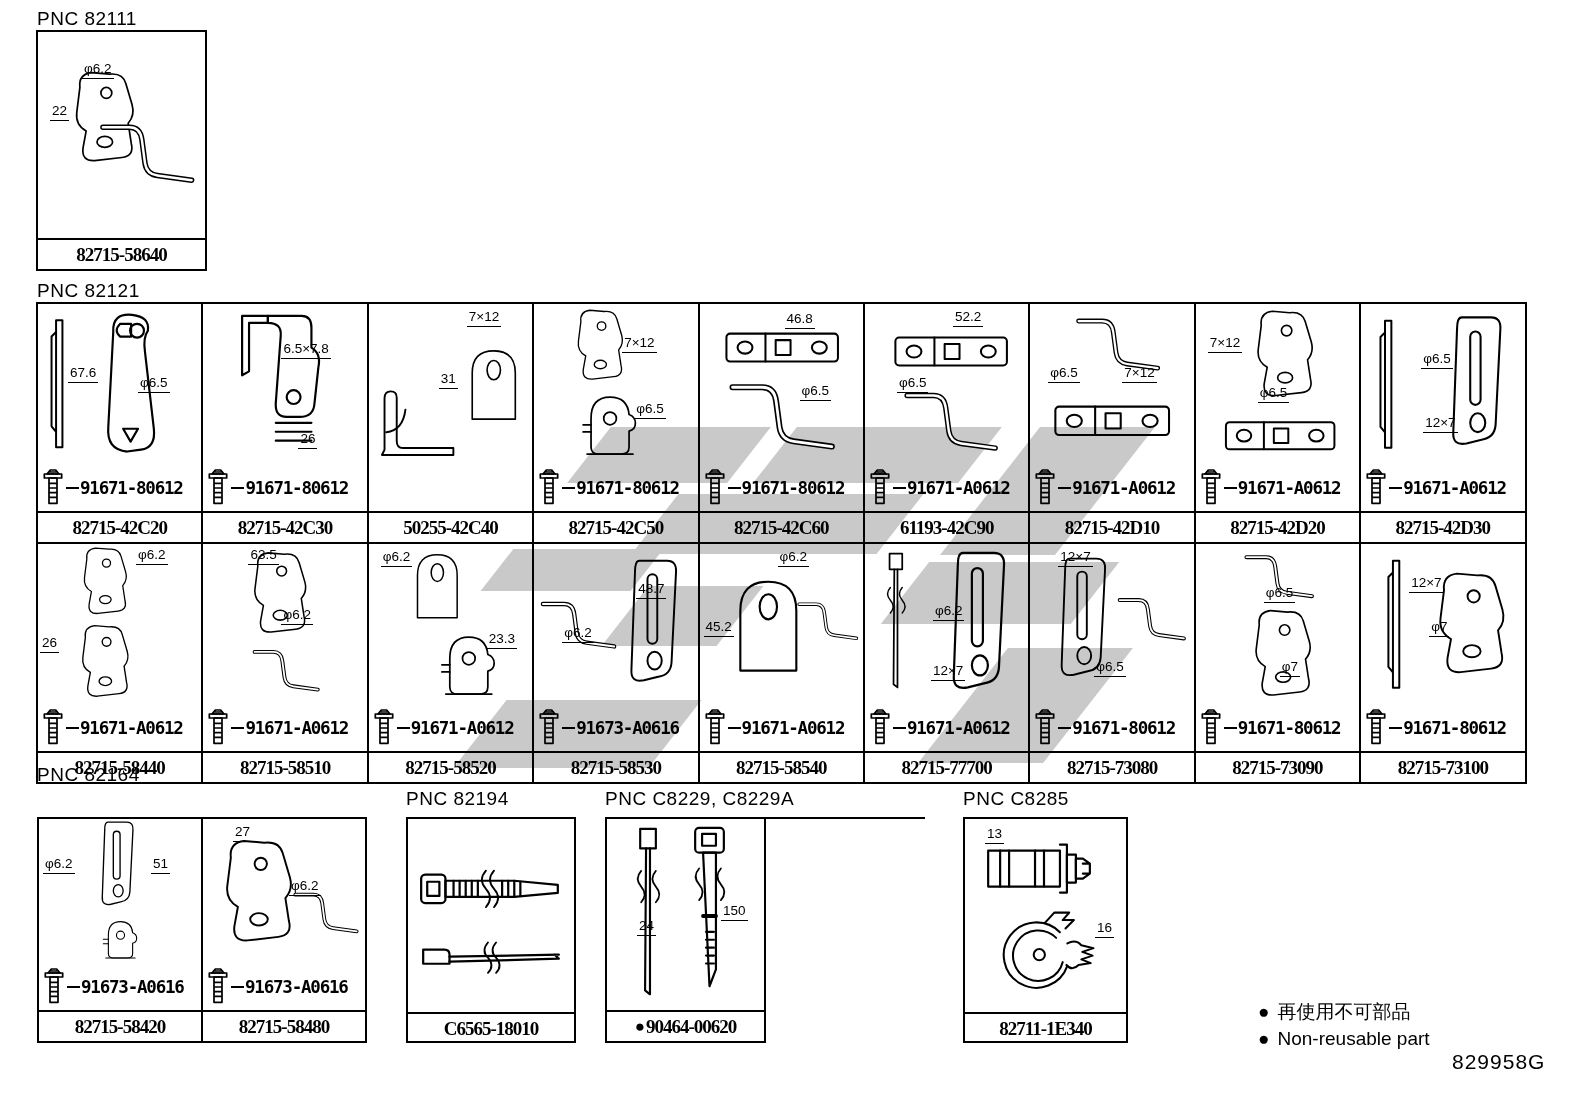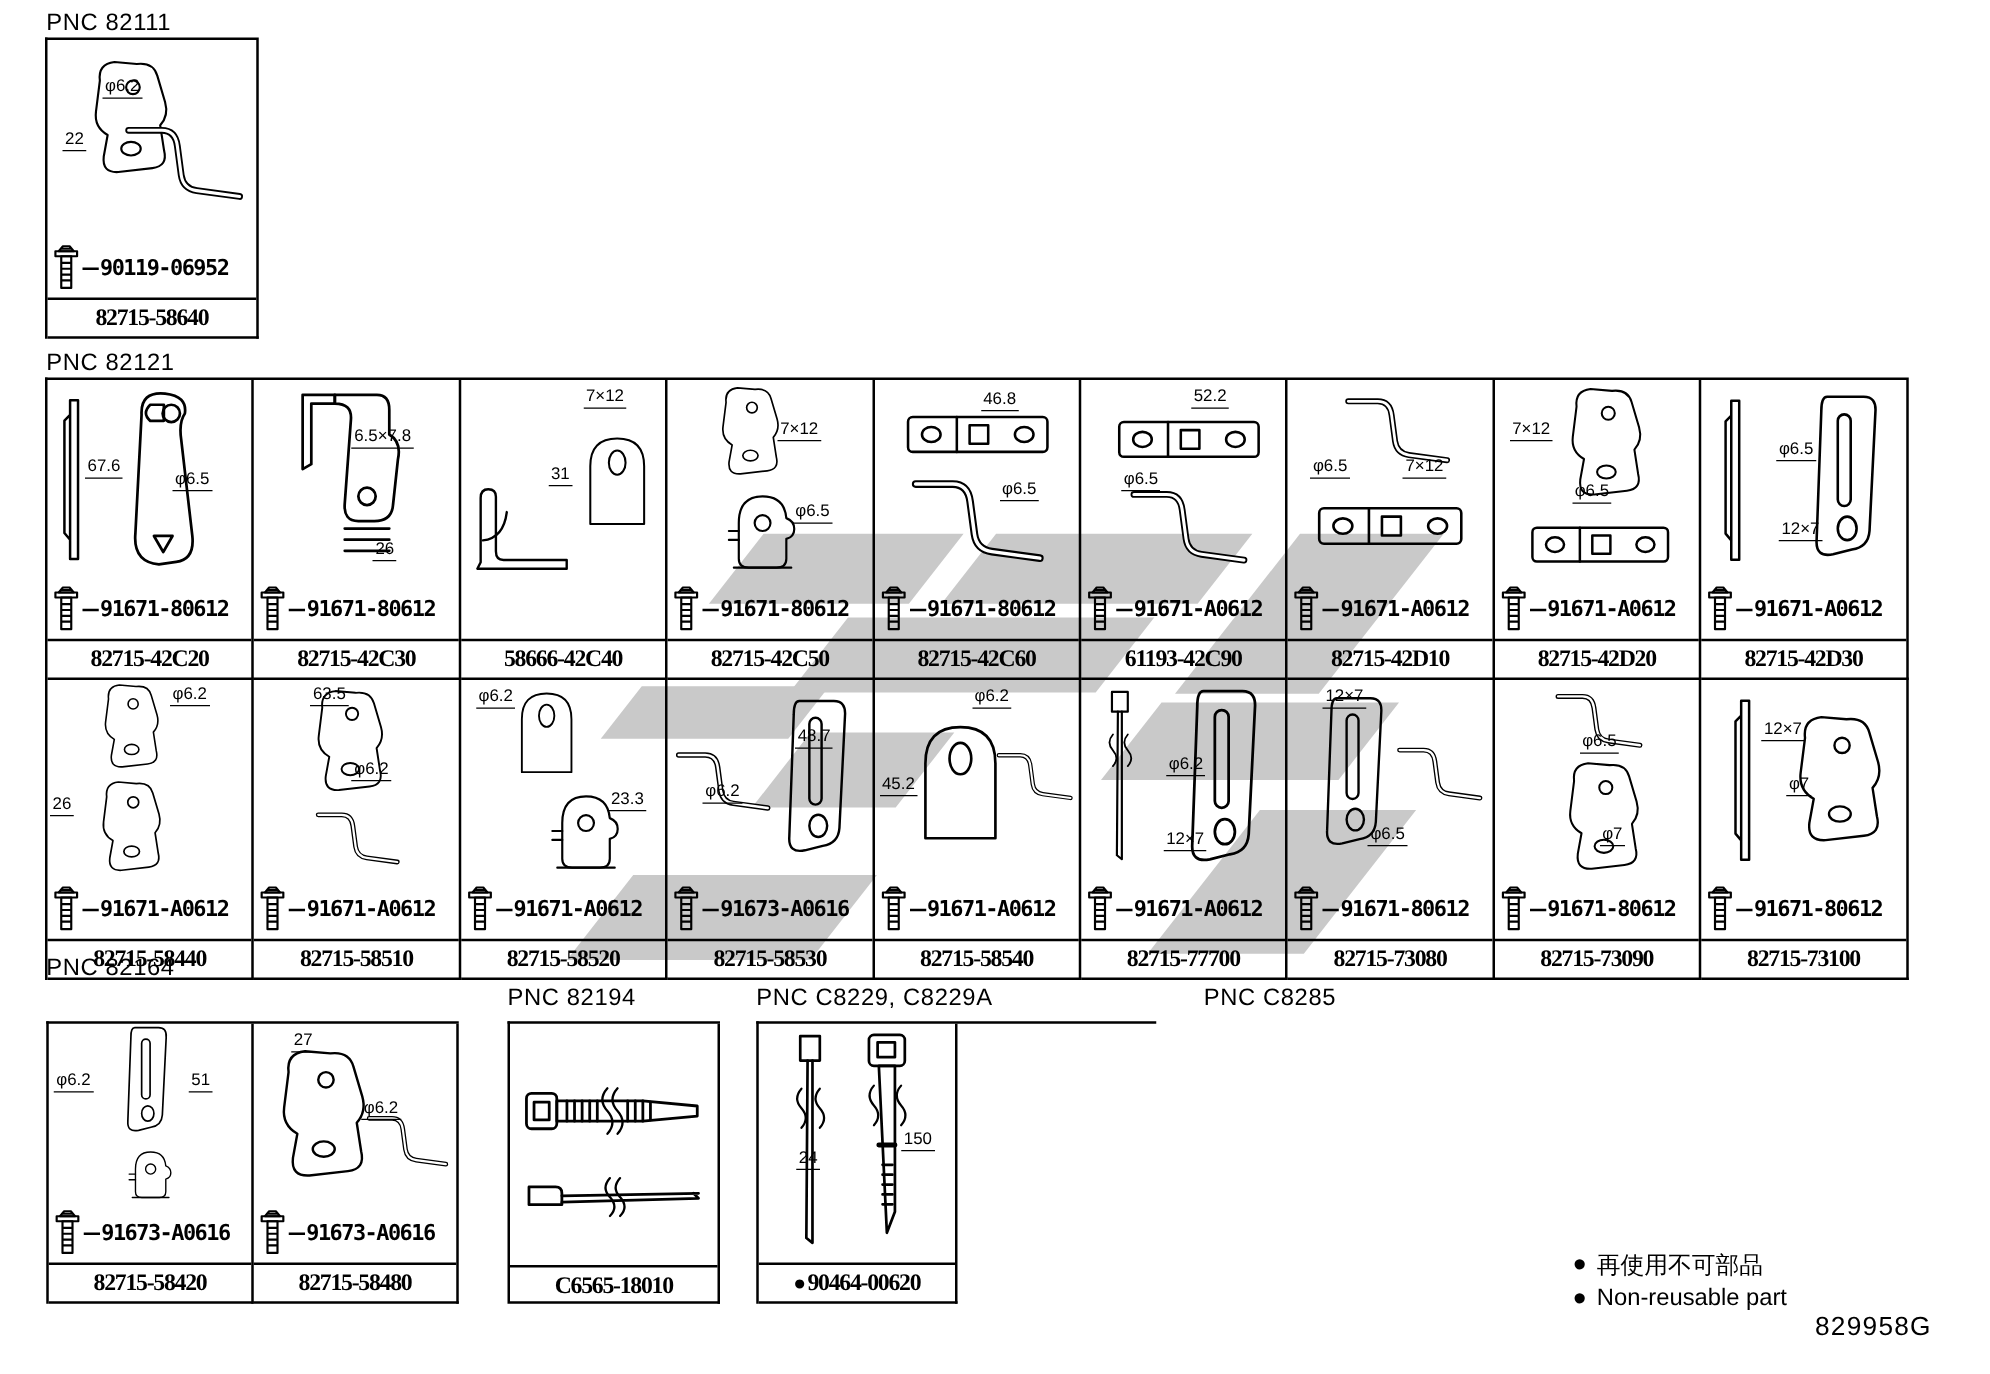--- a/index.html
+++ b/index.html
@@ -161,27 +161,20 @@
   <div class="sec gridbox" id="box82111">
     <div class="cell">
       <div class="draw">
         <svg class="dr" viewBox="0 0 165 158">
           <use href="#s-brkt" x="20" y="12" width="92" height="100"></use>
           <use href="#s-zrod" x="58" y="55" width="100" height="85"></use>
         </svg>
         <span class="dim" style="left:44px;top:30px">φ6.2</span>
         <span class="dim" style="left:12px;top:72px">22</span>
       </div>
-      <div class="boltrow">
-        <svg class="bolt" viewBox="0 0 36 58">
-            <use href="#s-bolt"></use>
-          </svg>
-        <span class="lead"></span>
-        <span class="bnum">90119-06952</span>
-      </div>
       <div class="pband">82715-58640</div>
     </div>
   </div>
 
   <div class="pnclabel" style="left:37px;top:280px">PNC 82121</div>
   <div class="sec gridbox" id="grid82121">
 
     <div class="cell">
       <div class="draw">
         <svg class="dr" viewBox="0 0 165 163">
@@ -221,21 +214,21 @@
 
     <div class="cell">
       <div class="draw">
         <svg class="dr" viewBox="0 0 165 163">
           <use href="#s-angle" x="6" y="50" width="88" height="92"></use>
             <use href="#s-dome" x="96" y="14" width="60" height="88"></use>
         </svg>
         <span class="dim" style="left:98px;top:6px">7×12</span>
         <span class="dim" style="left:70px;top:68px">31</span>
       </div>
-      <div class="pband">58666-42C40</div>
+      <div class="pband">50255-42C40</div>
     </div>
 
     <div class="cell">
       <div class="draw">
         <svg class="dr" viewBox="0 0 165 163">
           <use href="#s-brkt" x="28" y="2" width="78" height="80"></use>
             <use href="#s-clamp" x="40" y="82" width="72" height="76"></use>
         </svg>
         <span class="dim" style="left:88px;top:32px">7×12</span>
         <span class="dim" style="left:100px;top:98px">φ6.5</span>
@@ -583,20 +576,33 @@
         <span class="dim" style="left:114px;top:85px">150</span>
       </div>
       <div class="pband">
         <span class="dot">●</span>
         <span>90464-00620</span>
       </div>
     </div>
   </div>
 
   <div class="pnclabel" style="left:963px;top:788px">PNC C8285</div>
+  <div class="sec gridbox" id="boxC8285">
+    <div class="cell">
+      <div class="draw">
+        <svg class="dr" viewBox="0 0 159 191">
+          <use href="#s-cyl" x="15" y="18" width="128" height="62"></use>
+            <use href="#s-hook" x="18" y="85" width="120" height="98"></use>
+        </svg>
+        <span class="dim" style="left:20px;top:8px">13</span>
+        <span class="dim" style="left:130px;top:102px">16</span>
+      </div>
+      <div class="pband">82711-1E340</div>
+    </div>
+  </div>
 
   <div class="legend">
     <div class="legrow">
       <span class="dot">●</span>
       <span class="legtext">再使用不可部品</span>
     </div>
     <div class="legrow">
       <span class="dot">●</span>
       <span class="legtext">Non-reusable part</span>
     </div>

